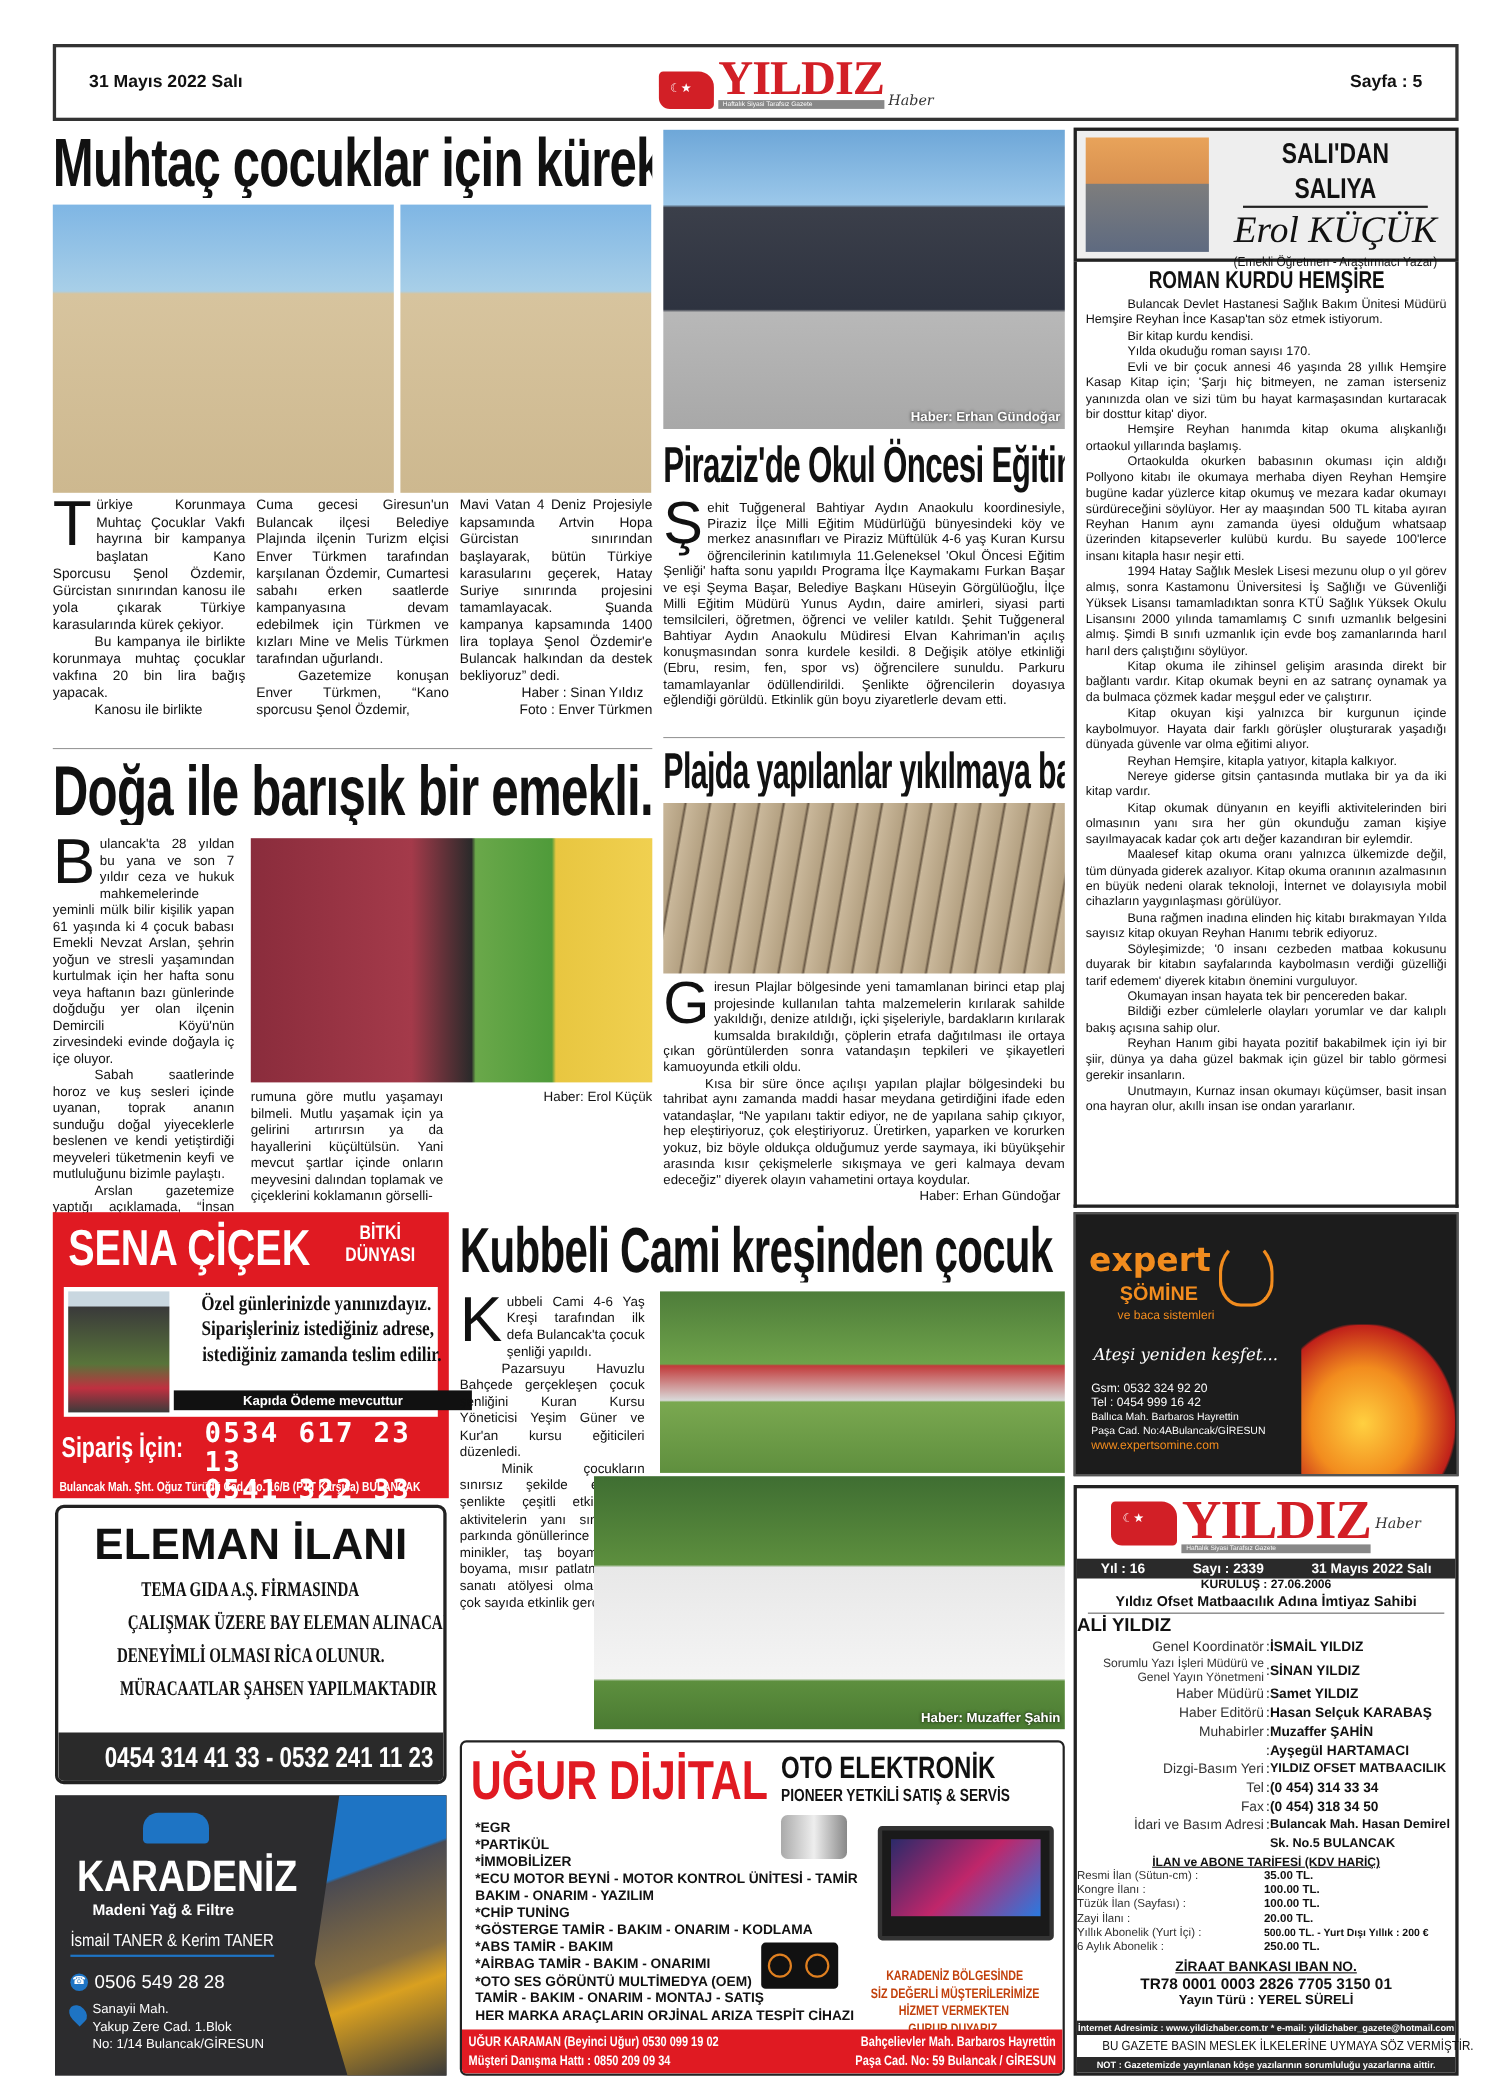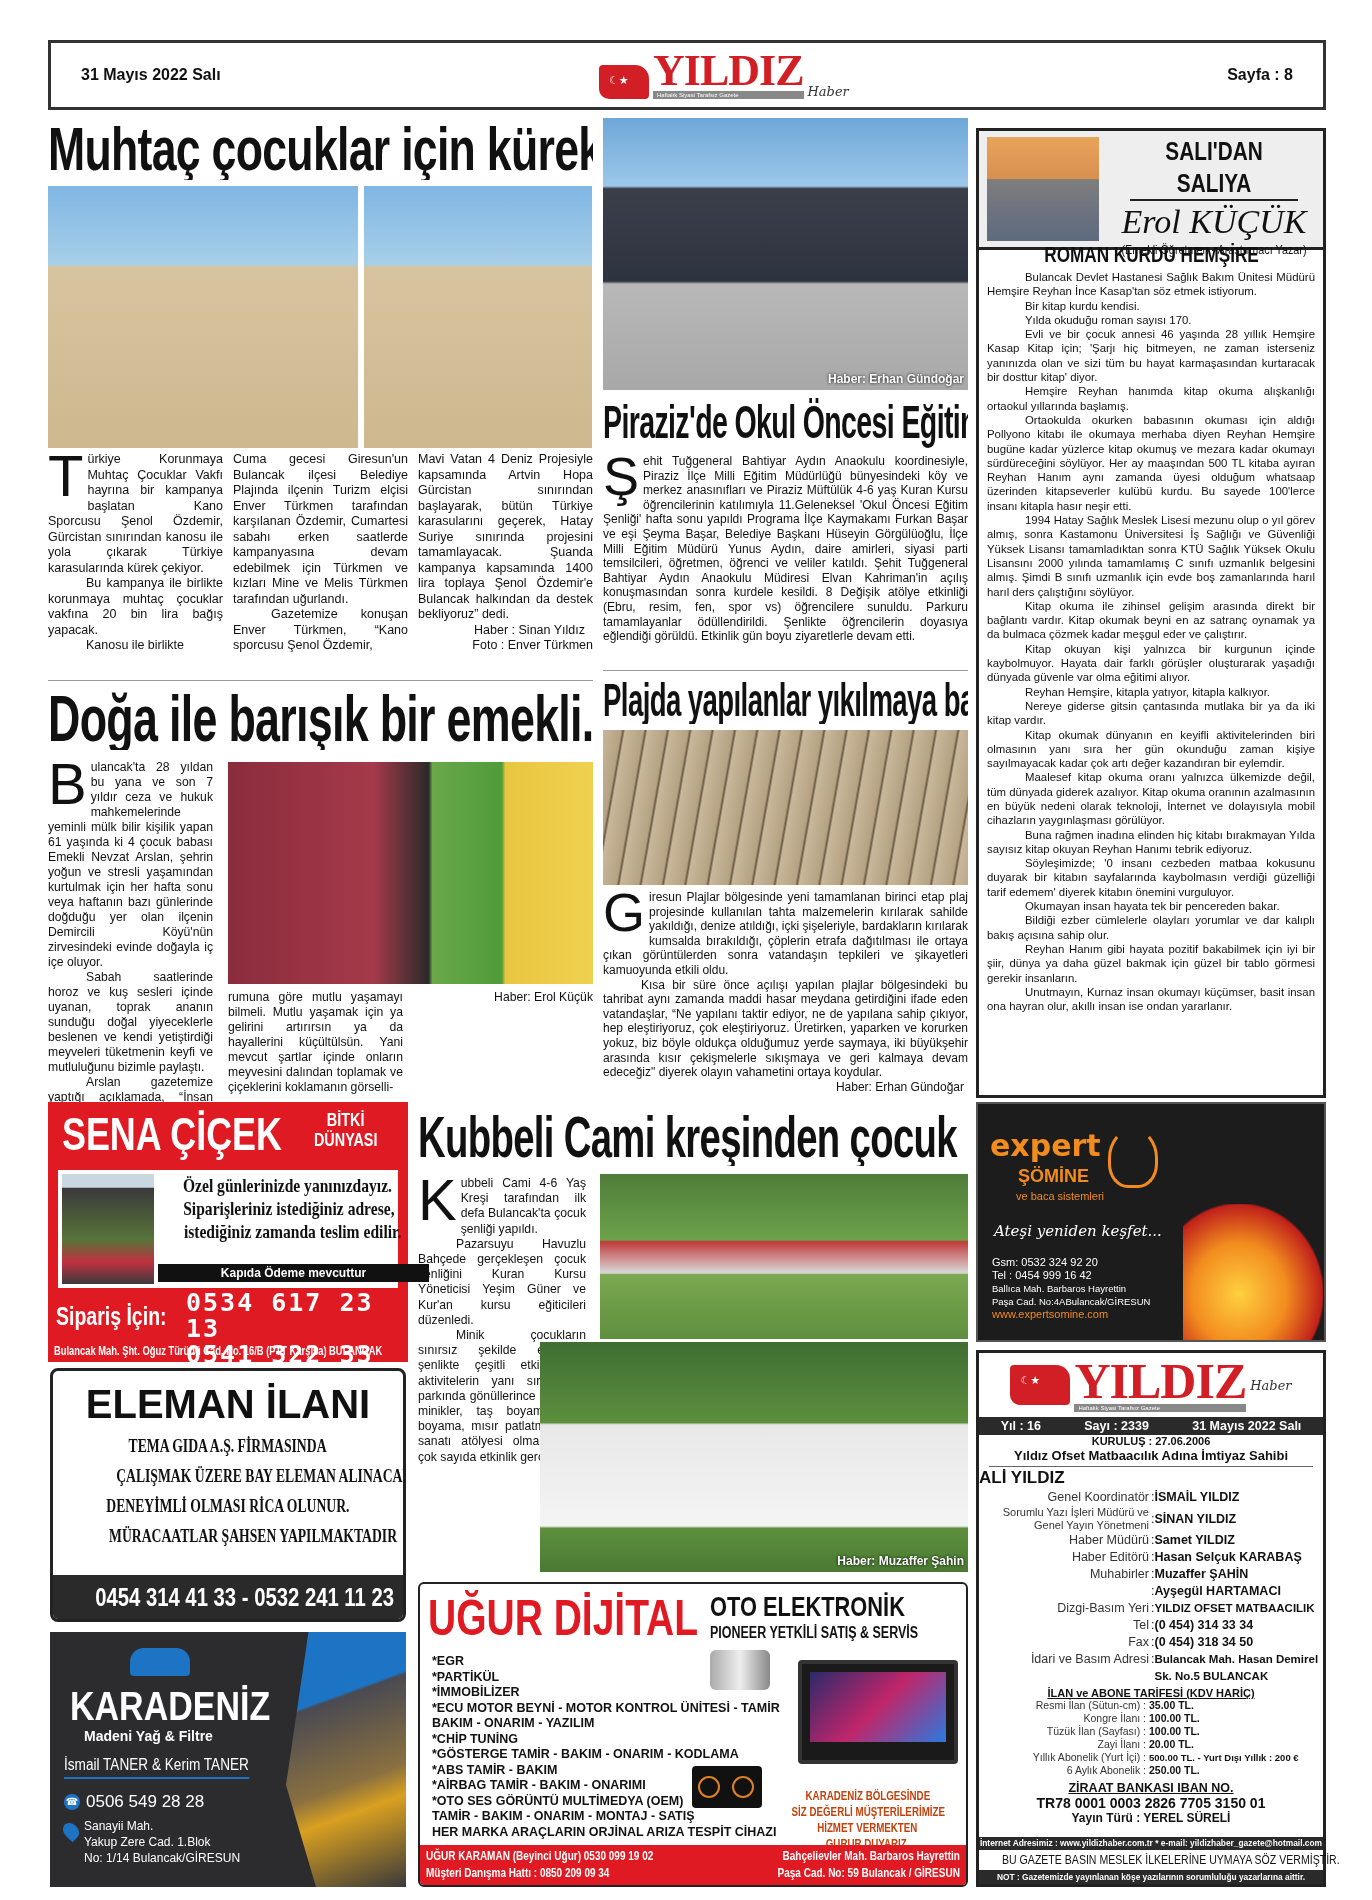--- a/index.html
+++ b/index.html
@@ -22,39 +22,39 @@
 .photo{position:absolute;background:linear-gradient(180deg,#8fc3e8 0%,#bcd9ec 35%,#e4d7b8 36%,#d9c9a5 100%)}
 .caption{position:absolute;right:4px;bottom:4px;color:#fff;font-weight:bold;font-size:12px;text-shadow:0 0 3px #000}
 .section-rule{position:absolute;height:1px;background:#999}
 .box{position:absolute;border:3px solid #222}
 .ad-red{background:#e01a22;color:#fff}
 .tight{transform:scaleX(.78);transform-origin:center;display:inline-block;white-space:nowrap}
 .imp-row{display:flex;font-size:12.5px;line-height:17px}
 .imp-l{width:168px;text-align:right;padding-right:2px;color:#333}
 .imp-v{font-weight:bold}
 .tar-row{display:flex;font-size:10.5px;line-height:13px}
-.tar-l{width:170px;text-align:right;color:#333;padding-right:3px}
+.tar-l{width:170px;text-align:left;color:#333;padding-right:3px}
 .tar-v{font-weight:bold}
 </style>
 </head>
 <body>
 
 <div class="page">
 
   <div class="masthead">
     <span class="mh-date">31 Mayıs 2022 Salı</span>
     <div class="mh-logo">
       <div class="logo-flag"></div>
       <div>
         <div class="logo-text">YILDIZ</div>
         <div class="logo-sub">Haftalık Siyasi Tarafsız Gazete</div>
       </div>
       <span class="logo-script">Haber</span>
     </div>
-    <span class="mh-page">Sayfa : 8</span>
+    <span class="mh-page">Sayfa : 5</span>
   </div>
 
   <div style="position:absolute;left:0;top:78px;width:545px;height:62px;overflow:hidden">
     <div class="headline" style="font-size:62px;line-height:62px">Muhtaç çocuklar için kürek çekiyor</div>
   </div>
   <div class="photo" style="left:0;top:146px;width:310px;height:262px;background:linear-gradient(180deg,#7fb6e4 0%,#a8cfe8 30%,#d7c49e 31%,#cdb88f 100%)"></div>
   <div class="photo" style="left:316px;top:146px;width:228px;height:262px;background:linear-gradient(180deg,#7fb6e4 0%,#a8cfe8 30%,#d7c49e 31%,#cdb88f 100%)"></div>
   <div class="col-text" style="position:absolute;left:0;top:412px;width:175px">
     <p class="first"><span class="dropcap">T</span><span>ürkiye Korunmaya Muhtaç Çocuklar Vakfı hayrına bir kampanya başlatan Kano Sporcusu Şenol Özdemir, Gürcistan sınırından kanosu ile yola çıkarak Türkiye karasularında kürek çekiyor.</span></p>
     <p>Bu kampanya ile birlikte korunmaya muhtaç çocuklar vakfına 20 bin lira bağış yapacak.</p>
@@ -101,21 +101,21 @@
   <div style="position:absolute;left:555px;top:636px;width:365px;height:48px;overflow:hidden">
     <div class="headline" style="font-size:46px;line-height:48px;transform:scaleX(.6)">Plajda yapılanlar yıkılmaya başladı</div>
   </div>
   <div class="photo" style="left:555px;top:690px;width:365px;height:155px;background:repeating-linear-gradient(100deg,#c9b79a 0px,#b5a283 18px,#6b5a46 20px,#cdbc9e 22px)"></div>
   <div class="col-text" style="position:absolute;left:555px;top:850px;width:365px;font-size:12px;line-height:14.6px">
     <p class="first"><span class="dropcap" style="font-size:54px;line-height:44px">G</span><span>iresun Plajlar bölgesinde yeni tamamlanan birinci etap plaj projesinde kullanılan tahta malzemelerin kırılarak sahilde yakıldığı, denize atıldığı, içki şişeleriyle, bardakların kırılarak kumsalda bırakıldığı, çöplerin etrafa dağıtılması ile ortaya çıkan görüntülerden sonra vatandaşın tepkileri ve şikayetleri kamuoyunda etkili oldu.</span></p>
     <p>Kısa bir süre önce açılışı yapılan plajlar bölgesindeki bu tahribat aynı zamanda maddi hasar meydana getirdiğini ifade eden vatandaşlar, “Ne yapılanı taktir ediyor, ne de yapılana sahip çıkıyor, hep eleştiriyoruz, çok eleştiriyoruz. Üretirken, yaparken ve korurken yokuz, biz böyle oldukça olduğumuz yerde saymaya, iki büyükşehir arasında kısır çekişmelerle sıkışmaya ve geri kalmaya devam edeceğiz" diyerek olayın vahametini ortaya koydular.</p>
     <div style="text-align:right;padding-right:4px">Haber: Erhan Gündoğar</div>
   </div>
 
-  <div class="box" style="left:928px;top:88px;width:350px;height:122px;background:#eee">
+  <div class="box" style="left:928px;top:76px;width:350px;height:122px;background:#eee">
     <div style="position:absolute;left:8px;top:6px;width:112px;height:104px;background:linear-gradient(180deg,#e8a35a 0%,#d89050 40%,#7d7d7d 41%,#5e6a80 100%)"></div>
     <div style="position:absolute;left:130px;top:4px;width:210px;text-align:center">
       <div style="font-weight:bold;font-size:26px;border-bottom:2px solid #222;line-height:32px;display:inline-block;transform:scaleX(.8)">SALI'DAN SALIYA</div>
       <div style="font-family:'Liberation Serif',serif;font-style:italic;font-size:34px;line-height:42px">Erol KÜÇÜK</div>
       <div style="font-size:12px;transform:scaleX(.9)">(Emekli Öğretmen - Araştırmacı Yazar)</div>
     </div>
   </div>
   <div class="box" style="left:928px;top:198px;width:350px;height:860px;border-top:0;padding:4px 8px">
     <div style="text-align:center;font-weight:bold;font-size:22px;line-height:26px;margin-bottom:2px"><span class="tight">ROMAN KURDU HEMŞİRE</span></div>
     <div class="col-text" style="font-size:11.4px;line-height:14.3px" id="col-paras">

